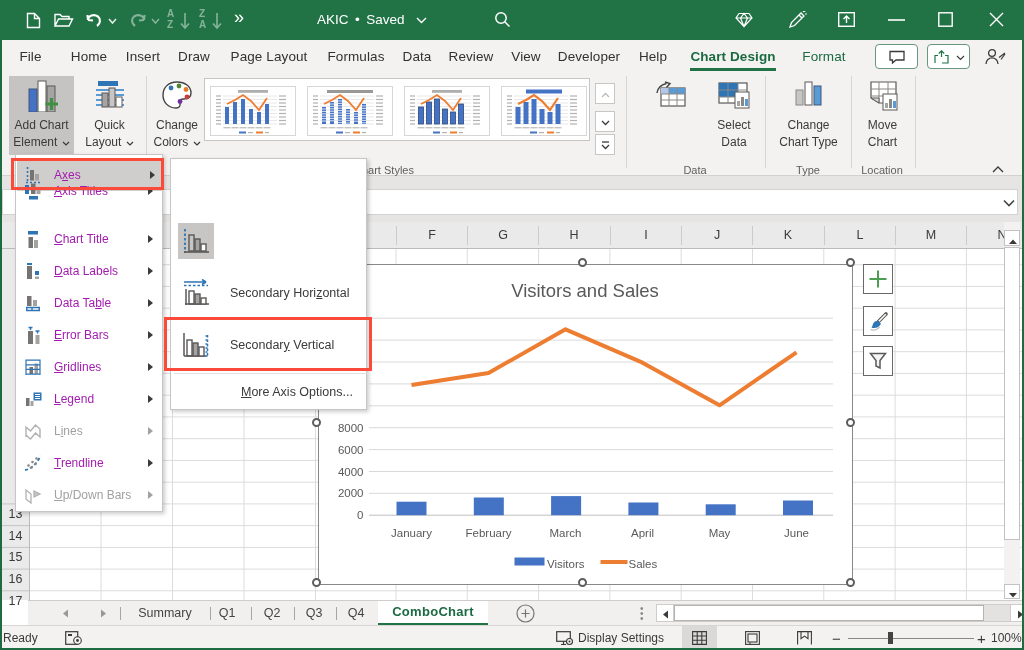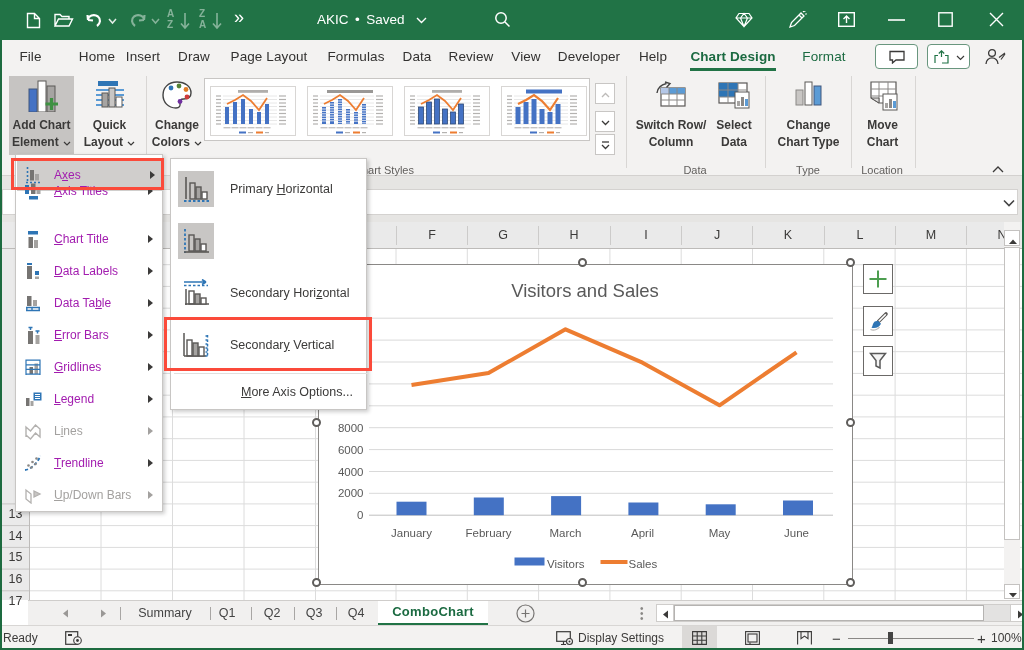--- a/index.html
+++ b/index.html
@@ -10,21 +10,21 @@
   #titlebar { left:0; top:0; width:1024px; height:40px; background:#217346; color:#fff; }
   .ticon { position:absolute; top:12px; }
   #titletext { position:absolute; left:317px; top:0; width:110px; height:40px; line-height:40px; color:#fff; font-size:13.5px; white-space:nowrap; }
   
   #tabrow { left:0; top:40px; width:1024px; height:32px; background:#f3f2f1; }
   .rtab { position:absolute; top:0; height:32px; line-height:33px; font-size:13.5px; letter-spacing:0.1px; color:#323130; text-align:center; }
   
   #ribbon { left:0; top:72px; width:1024px; height:104px; background:#f3f2f1; border-bottom:1px solid #d3d1cf; }
   .rsep { position:absolute; top:4px; height:92px; width:1px; background:#d8d6d4; }
   .glabel { position:absolute; top:92px; width:120px; text-align:center; font-size:11px; color:#605e5c; }
-  .bigbtn { position:absolute; top:4px; text-align:center; font-size:12px; color:#3b3a39;font-weight:bold; }
+  .bigbtn { position:absolute; top:4px; text-align:center; font-size:12px; color:#3b3a39; }
   .bigbtn .lbl { line-height:17px; margin-top:2px; }
   
   #fband { left:0; top:176px; width:1024px; height:46px; background:#e6e5e3; }
   #ffield { position:absolute; left:2px; top:13px; width:1016px; height:26px; background:#fff; border:1px solid #d4d2d0; }
   
   #colhdr { left:2px; top:222px; width:1020px; height:27px; background:#eaeaea; border-bottom:1px solid #bdbbb9; }
   .chl { position:absolute; top:0; height:26px; line-height:27px; text-align:center; font-size:12.5px; color:#3b3a39; }
   .chsep { position:absolute; top:4px; height:19px; width:1px; background:#cccbca; }
   
   #grid { left:2px; top:249px; width:1020px; height:351px; background:#fff; }
@@ -107,21 +107,21 @@
     </svg>
   <svg class="ticon" style="left:938px; top:12px;" width="15" height="15" viewBox="0 0 15 15">
       <rect x="0.8" y="0.8" width="13.4" height="13.4" fill="none" stroke="#fff" stroke-width="1.4"></rect>
     </svg>
   <svg class="ticon" style="left:989px; top:12px;" width="15" height="15" viewBox="0 0 15 15">
       <path d="M1 1 L14 14 M14 1 L1 14" stroke="#fff" stroke-width="1.4"></path>
     </svg>
 </div>
 <div class="abs" id="tabrow">
   <div class="rtab" style="left:13px;  width:35px;">File</div>
-  <div class="rtab" style="left:69px;  width:40px;margin-left:8px;">Home</div>
+  <div class="rtab" style="left:69px;  width:40px;">Home</div>
   <div class="rtab" style="left:124px; width:38px;">Insert</div>
   <div class="rtab" style="left:176px; width:36px;">Draw</div>
   <div class="rtab" style="left:227px; width:84px;">Page Layout</div>
   <div class="rtab" style="left:325px; width:62px;">Formulas</div>
   <div class="rtab" style="left:401px; width:32px;">Data</div>
   <div class="rtab" style="left:447px; width:48px;">Review</div>
   <div class="rtab" style="left:509px; width:34px;">View</div>
   <div class="rtab" style="left:556px; width:66px;">Developer</div>
   <div class="rtab" style="left:636px; width:34px;">Help</div>
   <div class="rtab" style="left:688px; width:90px; color:#1b6a41; font-weight:bold;">Chart Design<div style="position:absolute; left:2px; right:2px; bottom:1px; height:3px; background:#217346;"></div></div>
@@ -393,21 +393,20 @@
         <path d="M13 2 l5 1.5 -3.5 4" fill="none" stroke="#444" stroke-width="1.4"></path>
         <path d="M14.5 3.5 C8 5 5.5 8 5 13" fill="none" stroke="#444" stroke-width="1.4"></path>
         <g transform="translate(9,8)">
           <rect x="0" y="0" width="24" height="18" fill="#fff" stroke="#5a5856" stroke-width="1.2"></rect>
           <rect x="0" y="0" width="8" height="6" fill="#b4c7e7"></rect>
           <rect x="8" y="0" width="8" height="6" fill="#5b9bd5"></rect>
           <rect x="16" y="0" width="8" height="6" fill="#5b9bd5"></rect>
           <path d="M0 6 h24 M0 12 h24 M8 0 v18 M16 0 v18" stroke="#8a8886" stroke-width="1"></path>
         </g>
       </svg>
-    <div class="lbl">Switch Row/<br>Column</div>
   </div>
 
   <div class="bigbtn" style="left:712px; top:4px; width:44px; height:79px;">
     <svg style="margin-top:4px;" width="34" height="32" viewBox="0 0 34 32">
         <rect x="2" y="3" width="28" height="20" fill="#fff" stroke="#5a5856" stroke-width="1.2"></rect>
         <rect x="2" y="3" width="19" height="14" fill="#2e75b5"></rect>
         <path d="M2 10 h28 M2 17 h28 M11 3 v20 M21 3 v20" stroke="#8a8886" stroke-width="1"></path>
         <g transform="translate(18,12)">
           <rect x="0" y="0" width="14" height="16" fill="#fff" stroke="#5a5856" stroke-width="1"></rect>
           <rect x="2" y="9" width="3" height="5" fill="#a6a4a2"></rect>
@@ -737,30 +736,20 @@
   <div class="mitem" style="top:324px;">
     <svg class="micon" viewBox="0 0 18 18">
         <path d="M2 13 V4 l5 4 v9 z" fill="none" stroke="#b3b1af" stroke-width="1.3"></path>
         <path d="M10 5 l6 3 -6 3 z" fill="#c8c6c4" stroke="#b3b1af" stroke-width="1.3"></path>
       </svg>
     <div class="mlbl" style="color:#a3a19f;"><u>U</u>p/Down Bars</div>
       <div class="marr" style="border-left-color:#a3a19f;"></div>
   </div>
 </div>
 <div class="abs" id="submenu">
-  <div class="sitem" style="top:4px;">
-    <div class="sbox" style="background:#c8c6c4;"><svg style="margin:4px 0 0 4px;" width="28" height="28" viewBox="0 0 28 28">
-          <path d="M4 2 V24" stroke="#5a5856" stroke-width="1.6"></path>
-          <rect x="8" y="8" width="5" height="16" fill="none" stroke="#5a5856" stroke-width="1.4"></rect>
-          <rect x="14" y="12" width="5" height="12" fill="#a5a3a1" stroke="#5a5856" stroke-width="1.4"></rect>
-          <rect x="20" y="17" width="5" height="7" fill="#fff" stroke="#5a5856" stroke-width="1.4"></rect>
-          <path d="M2 26 h25" stroke="#2e75b5" stroke-width="1.8" stroke-dasharray="2.5 2"></path>
-        </svg></div>
-    <div class="slbl">Primary <u>H</u>orizontal</div>
-  </div>
   <div class="sitem" style="top:56px;">
     <div class="sbox" style="background:#c8c6c4;"><svg style="margin:4px 0 0 4px;" width="28" height="28" viewBox="0 0 28 28">
           <path d="M3 2 V26" stroke="#2e75b5" stroke-width="1.8" stroke-dasharray="2.5 2"></path>
           <rect x="7" y="8" width="5" height="16" fill="none" stroke="#5a5856" stroke-width="1.4"></rect>
           <rect x="13" y="12" width="5" height="12" fill="#a5a3a1" stroke="#5a5856" stroke-width="1.4"></rect>
           <rect x="19" y="17" width="5" height="7" fill="#fff" stroke="#5a5856" stroke-width="1.4"></rect>
           <path d="M2 25 h25" stroke="#5a5856" stroke-width="1.6"></path>
         </svg></div>
   </div>
   <div class="sitem" style="top:108px;">

